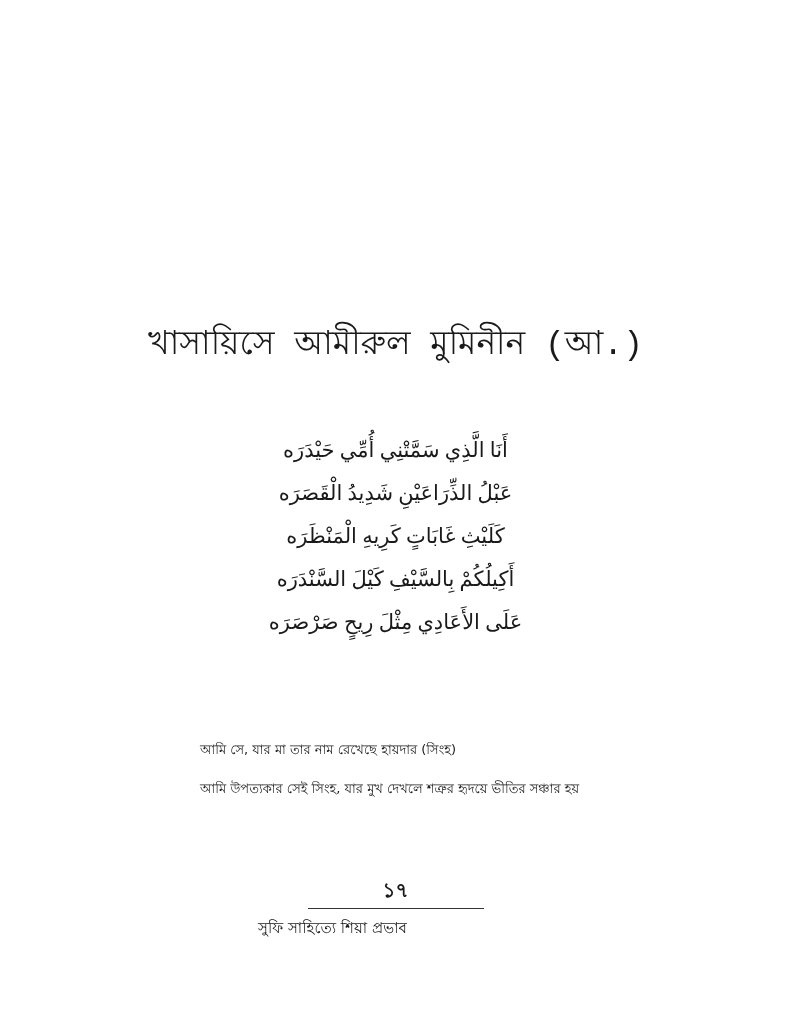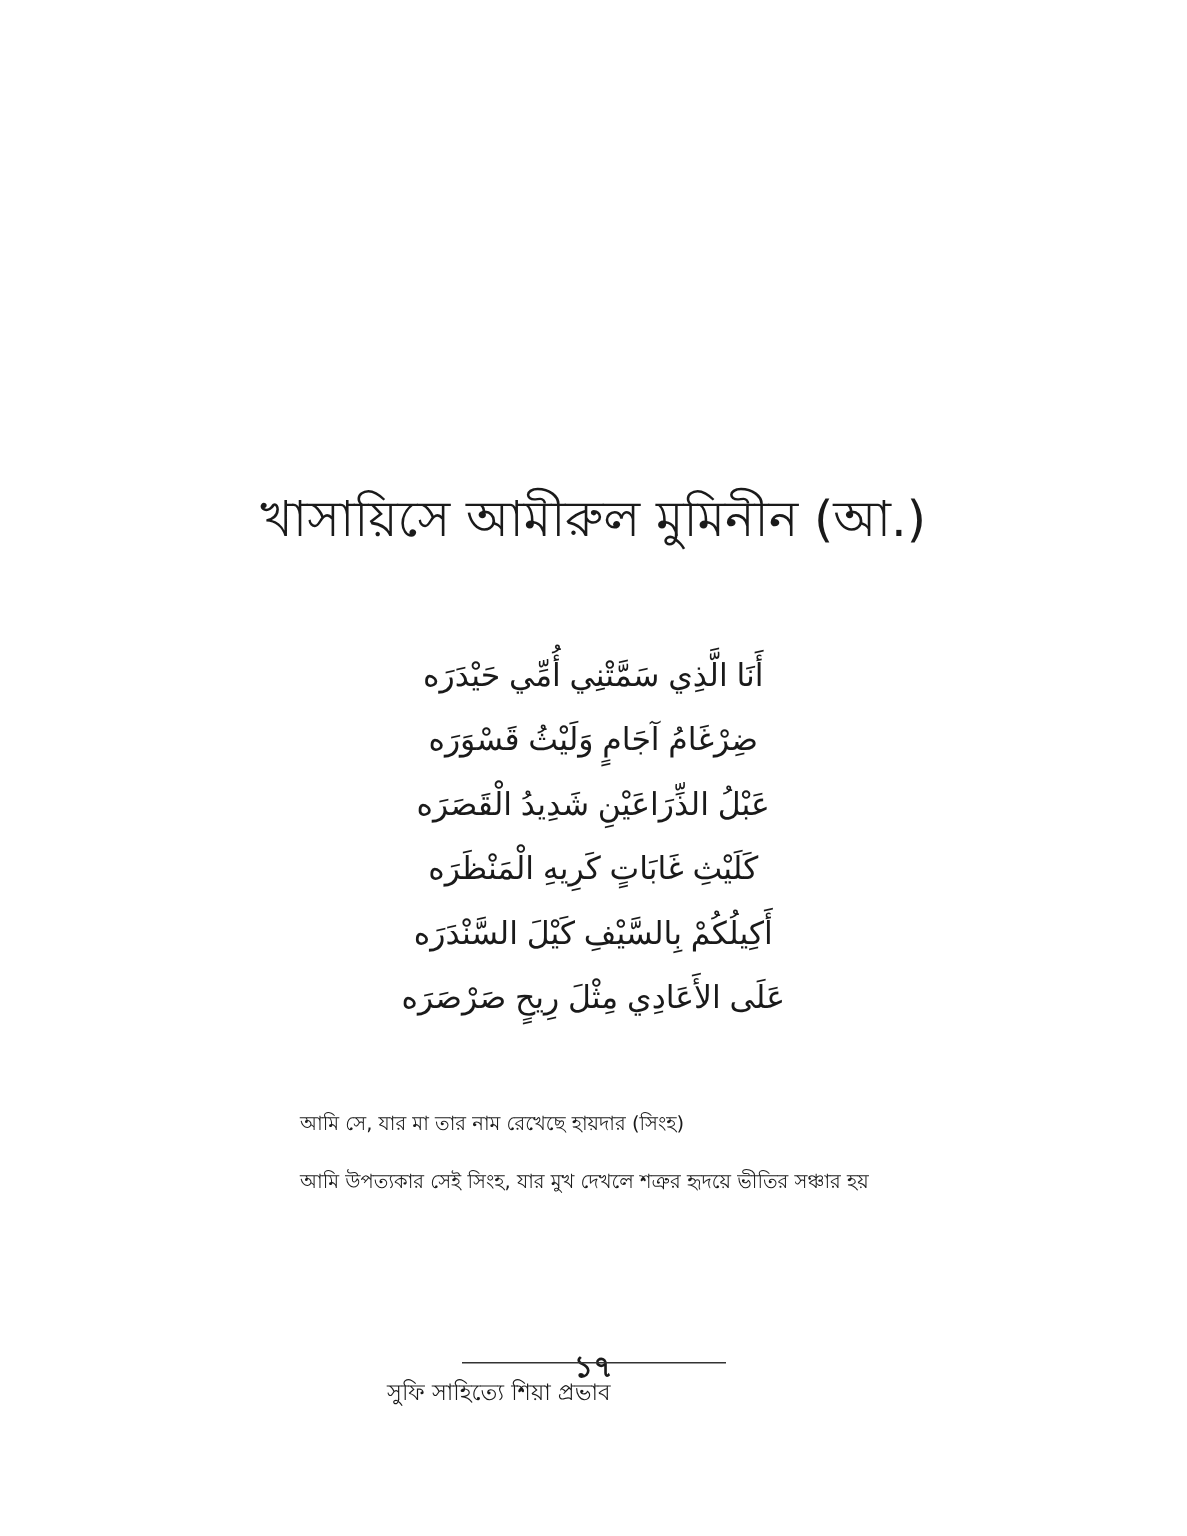--- a/index.html
+++ b/index.html
@@ -26,32 +26,33 @@
       position: absolute;
       left: 0;
       width: 791px;
       top: 322px;
       text-align: center;
       font-size: 33px;
       line-height: 48px;
       font-weight: normal;
       margin: 0;
       letter-spacing: 0px;
+      font-family: Liberation Mono, monospace;
     }
     .poem {
       position: absolute;
       left: 0;
       width: 791px;
       top: 429px;
       margin: 0;
       padding: 0;
       list-style: none;
       direction: rtl;
       text-align: center;
-      font-family: Liberation Sans, sans-serif;
+      font-family: Liberation Serif, serif;
     }
     .poem li {
       height: 43px;
       line-height: 43px;
       font-size: 21px;
       white-space: nowrap;
     }
     .translation {
       position: absolute;
       left: 200px;
@@ -63,21 +64,21 @@
       margin: 0 0 6px 0;
       font-size: 13px;
       line-height: 33px;
       text-align: justify;
       text-align-last: left;
     }
     .folio {
       position: absolute;
       left: 0;
       width: 791px;
-      top: 897px;
+      top: 876px;
       text-align: center;
       font-size: 20px;
       font-weight: bold;
       line-height: 28px;
     }
     .footer-rule {
       position: absolute;
       left: 308px;
       width: 176px;
       top: 908px;
@@ -96,21 +97,20 @@
   </style>
 </head>
 <body>
 
 <div class="page">
 
   <h1 class="title">খাসায়িসে আমীরুল মুমিনীন (আ.)</h1>
 
   <ul class="poem">
     <li>أَنَا الَّذِي سَمَّتْنِي أُمِّي حَيْدَرَه</li>
-    <li>ضِرْغَامُ آجَامٍ وَلَيْثُ قَسْوَرَه</li>
     <li>عَبْلُ الذِّرَاعَيْنِ شَدِيدُ الْقَصَرَه</li>
     <li>كَلَيْثِ غَابَاتٍ كَرِيهِ الْمَنْظَرَه</li>
     <li>أَكِيلُكُمْ بِالسَّيْفِ كَيْلَ السَّنْدَرَه</li>
     <li>عَلَى الأَعَادِي مِثْلَ رِيحٍ صَرْصَرَه</li>
   </ul>
 
   <div class="translation">
     <p>আমি সে, যার মা তার নাম রেখেছে হায়দার (সিংহ)</p>
     <p>আমি উপত্যকার সেই সিংহ, যার মুখ দেখলে শত্রুর হৃদয়ে ভীতির সঞ্চার হয়</p>
   </div>

